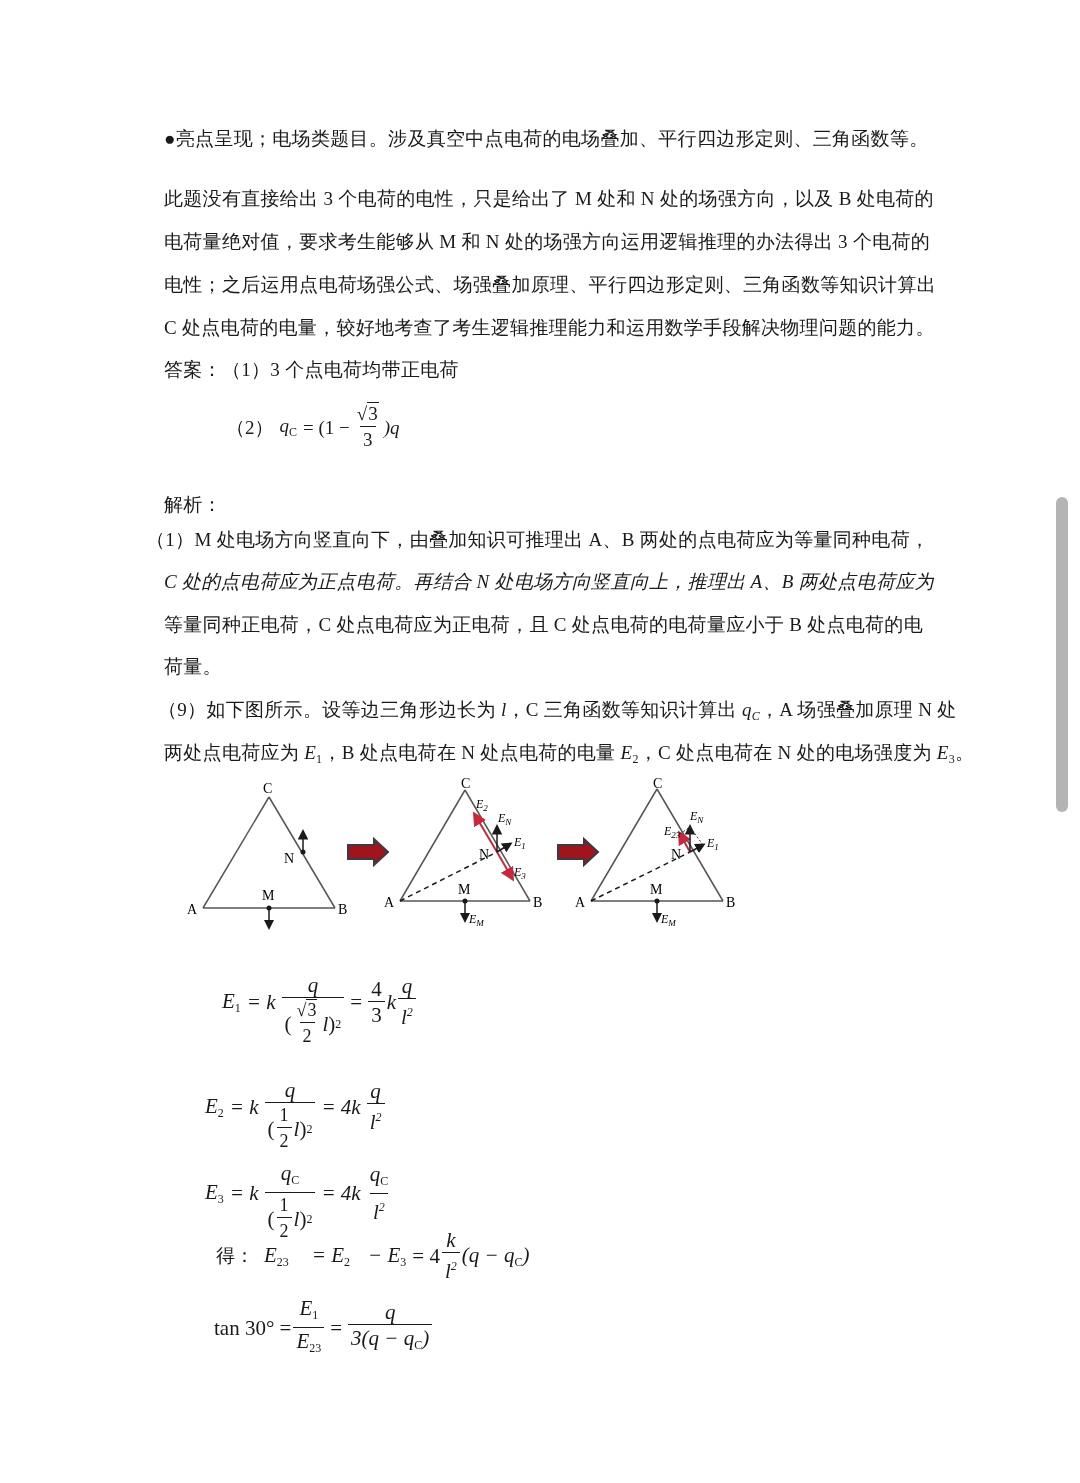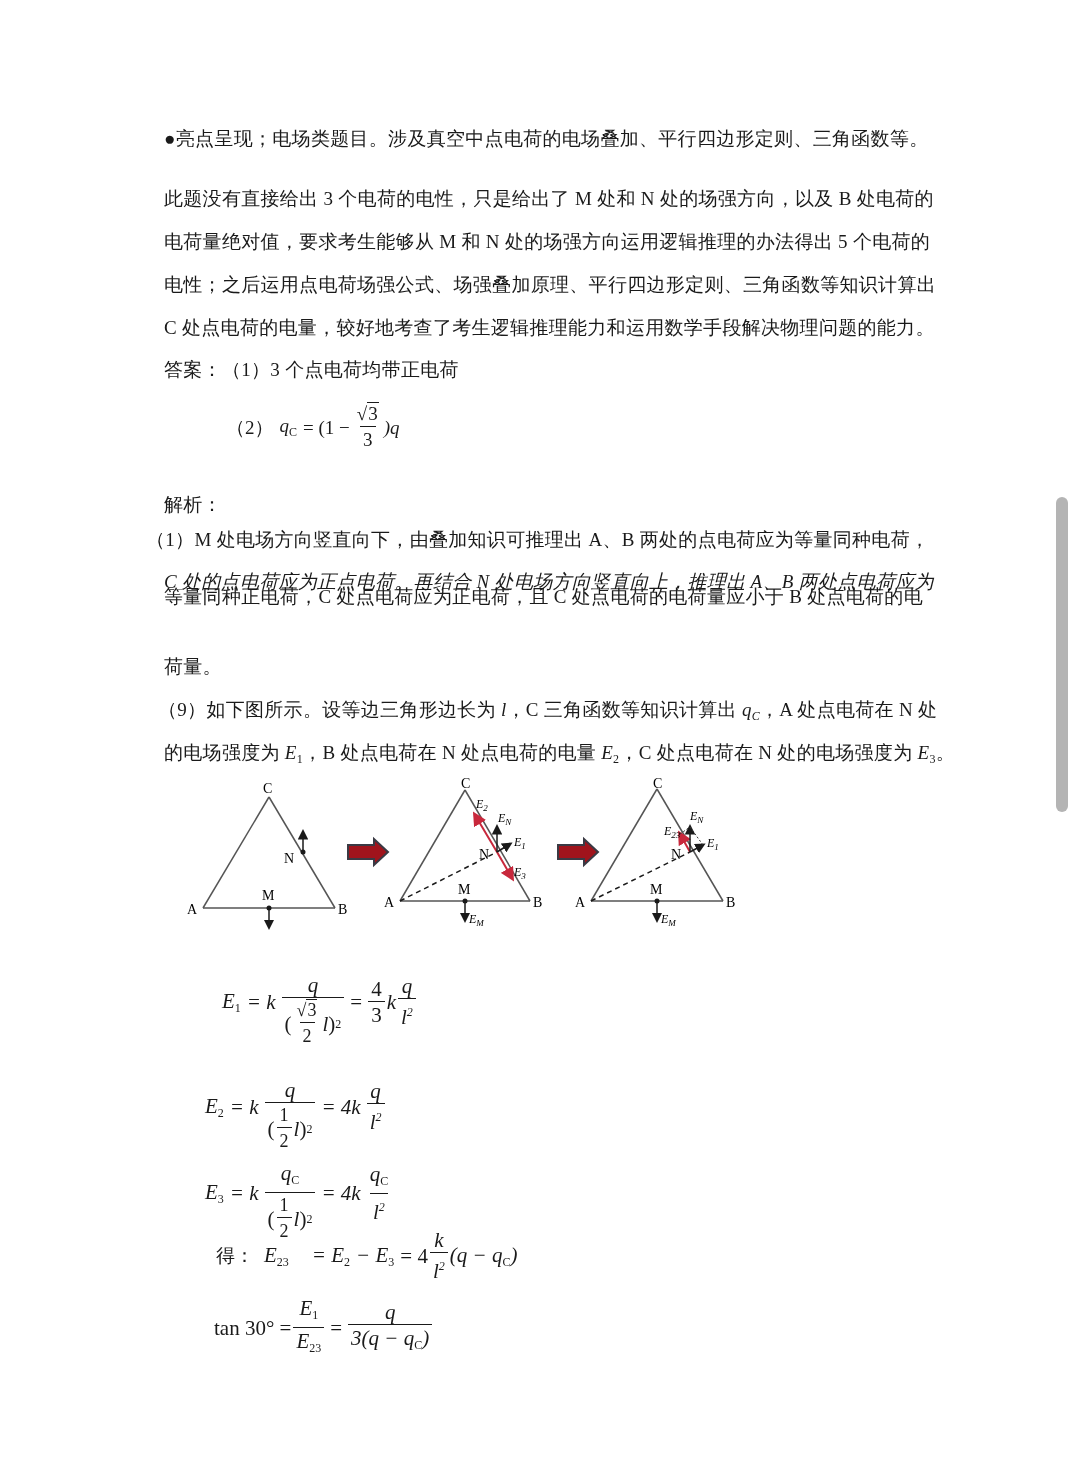--- a/index.html
+++ b/index.html
@@ -20,47 +20,47 @@
   svg text { font-family:"Liberation Serif", serif; }
 </style>
 </head>
 <body>
 
 <div class="line" style="top:126px;">
   <span>●</span><span>亮点呈现；电场类题目。涉及真空中点电荷的电场叠加、平行四边形定则、三角函数等。</span>
 </div>
 
 <div class="line" style="top:186px;">此题没有直接给出 3 个电荷的电性，只是给出了 M 处和 N 处的场强方向，以及 B 处电荷的</div>
-<div class="line" style="top:229px;">电荷量绝对值，要求考生能够从 M 和 N 处的场强方向运用逻辑推理的办法得出 5 个电荷的</div>
+<div class="line" style="top:229px;">电荷量绝对值，要求考生能够从 M 和 N 处的场强方向运用逻辑推理的办法得出 3 个电荷的</div>
 <div class="line" style="top:272px;">电性；之后运用点电荷场强公式、场强叠加原理、平行四边形定则、三角函数等知识计算出</div>
 <div class="line" style="top:315px;">C 处点电荷的电量，较好地考查了考生逻辑推理能力和运用数学手段解决物理问题的能力。</div>
 
 <div class="line" style="top:357px;">答案：（1）3 个点电荷均带正电荷</div>
 <div class="eq" style="left:226px; top:402px; font-size:19px;">
   <span>（2）</span>
   <span class="it" style="margin-left:6px;"><span>q</span><sub>C</sub></span>
   <span style="margin:0 2px 0 6px;">= (1 −</span>
   <span class="frac">
     <span class="num">√<span class="sqrt"><span class="rad">3</span></span></span>
     <span class="den">3</span>
   </span>
   <span class="it">)q</span>
 </div>
 
 <div class="line" style="top:492px;">解析：</div>
 <div class="line" style="top:527px; left:146px;">（1）M 处电场方向竖直向下，由叠加知识可推理出 A、B 两处的点电荷应为等量同种电荷，</div>
 <div class="line" style="top:569px;font-style:italic;">C 处的点电荷应为正点电荷。再结合 N 处电场方向竖直向上，推理出 A、B 两处点电荷应为</div>
-<div class="line" style="top:584px;">等量同种正电荷，C 处点电荷应为正电荷，且 C 处点电荷的电荷量应小于 B 处点电荷的电</div>
+<div class="line" style="top:612px;">等量同种正电荷，C 处点电荷应为正电荷，且 C 处点电荷的电荷量应小于 B 处点电荷的电</div>
 <div class="line" style="top:654px;">荷量。</div>
 
 <div class="line" style="top:697px; left:158px;">
-  <span>（9）如下图所示。设等边三角形边长为 </span><span class="m">l</span><span>，C 三角函数等知识计算出 </span><span class="m">q</span><sub class="m">C</sub><span>，A 处点电荷在 N 处</span>
+  <span>（9）如下图所示。设等边三角形边长为 </span><span class="m">l</span><span>，C 三角函数等知识计算出 </span><span class="m">q</span><sub class="m">C</sub><span>，A 场强叠加原理 N 处</span>
 </div>
 <div class="line" style="top:740px;">
-  <span>的电场强度为 </span><span class="m">E</span><sub>1</sub><span>，B 处点电荷在 N 处点电荷的电量 </span><span class="m">E</span><sub>2</sub><span>，C 处点电荷在 N 处的电场强度为 </span><span class="m">E</span><sub>3</sub><span>。</span>
+  <span>两处点电荷应为 </span><span class="m">E</span><sub>1</sub><span>，B 处点电荷在 N 处点电荷的电量 </span><span class="m">E</span><sub>2</sub><span>，C 处点电荷在 N 处的电场强度为 </span><span class="m">E</span><sub>3</sub><span>。</span>
 </div>
 
 <svg style="position:absolute; left:170px; top:775px;" width="600" height="180" viewBox="0 0 600 180">
   <defs>
     <marker id="ah" markerWidth="7" markerHeight="7" refX="5" refY="3.5" orient="auto">
         <path d="M0,0 L7,3.5 L0,7 z" fill="#1a1a1a"></path>
       </marker>
     <marker id="ahr" markerWidth="7" markerHeight="7" refX="5" refY="3.5" orient="auto">
         <path d="M0,0 L7,3.5 L0,7 z" fill="#c8283c"></path>
       </marker>
@@ -186,21 +186,21 @@
   <span class="frac">
       <span class="num it"><span>q</span><sub>C</sub></span>
       <span class="den it"><span>l</span><sup>2</sup></span>
     </span>
 </div>
 
 <div class="eq" style="left:216px; top:1228px;">
   <span style="font-size:19px; margin-right:10px;">得：</span>
   <span class="it"><span>E</span><sub>23</sub></span>
   <span class="it" style="margin-left:23px;"><span>= E</span><sub>2</sub></span>
-  <span class="it" style="margin-left:6px;text-align:center;"><span>− E</span><sub>3</sub></span>
+  <span class="it" style="margin-left:18px;text-align:center;"><span>− E</span><sub>3</sub></span>
   <span style="margin-left:6px;">= 4</span>
   <span class="frac">
       <span class="num it">k</span>
       <span class="den it"><span>l</span><sup>2</sup></span>
     </span>
   <span class="it"><span>(q − q</span><sub>C</sub><span>)</span></span>
 </div>
 
 <div class="eq" style="left:214px; top:1296px;">
   <span style="margin-right:0;">tan 30° =</span>

